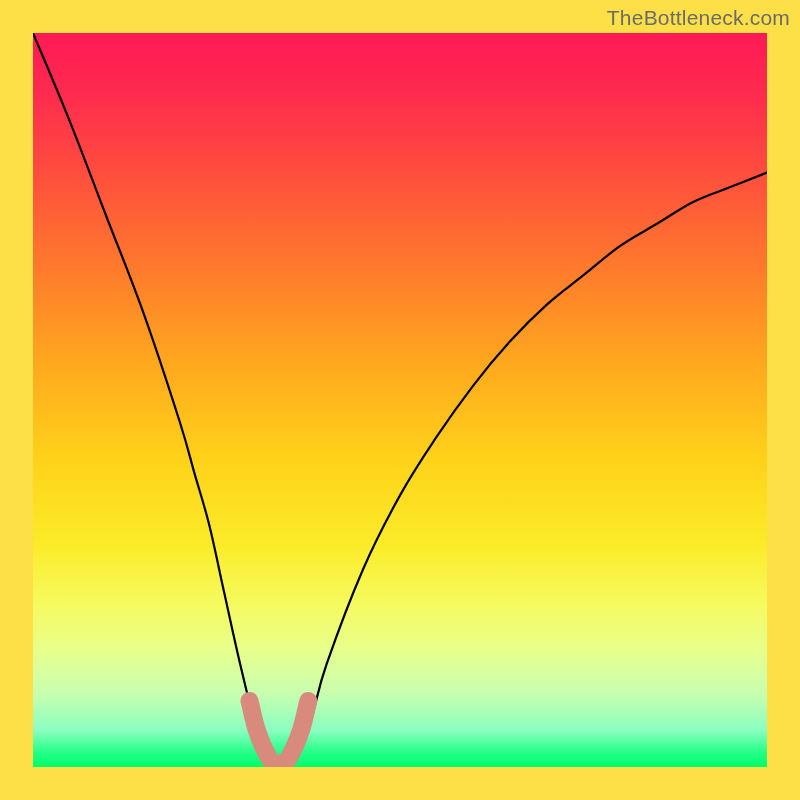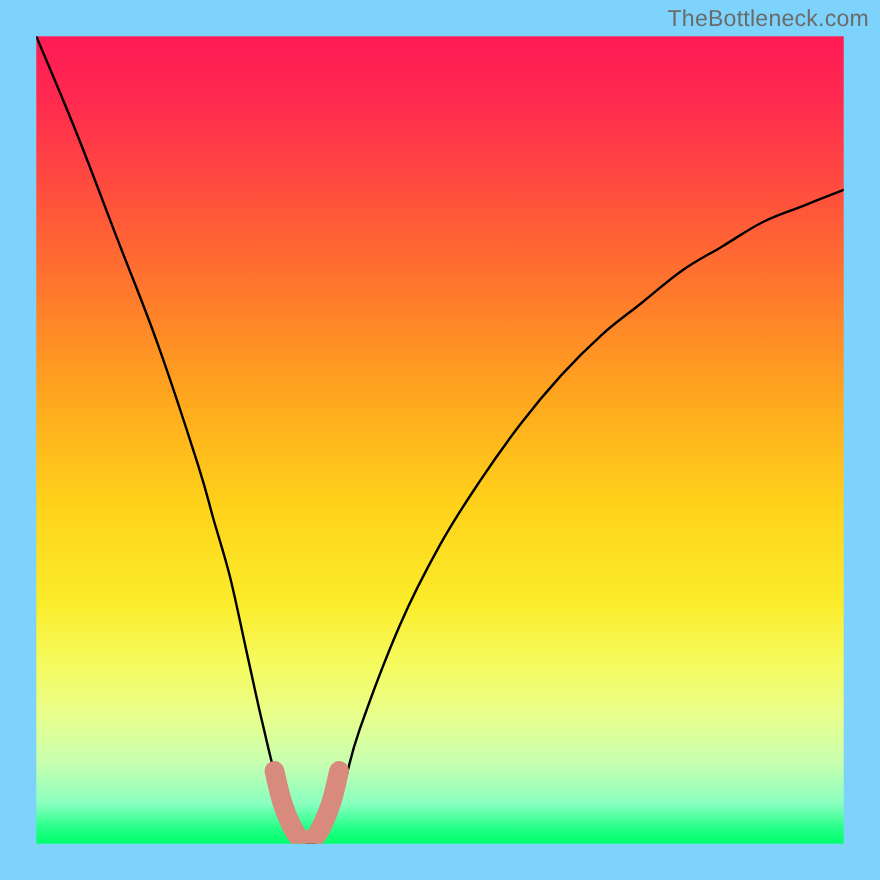--- a/index.html
+++ b/index.html
@@ -1,21 +1,21 @@
 <!DOCTYPE html>
 <html><head>
 <meta charset="utf-8">
 <style>
   * { margin: 0; padding: 0; box-sizing: border-box; }
   html, body { width: 800px; height: 800px; overflow: hidden; background: #000; }
   .frame {
     position: relative;
     width: 800px;
     height: 800px;
-    background: #7dd3fc;
+    background: #fde047;
     padding-left: 24px;
   }
   .plot-area {
     position: absolute;
     left: 33px;
     top: 33px;
     width: 734px;
     height: 734px;
     background: linear-gradient(to bottom,
       #ff1a55 0%,

